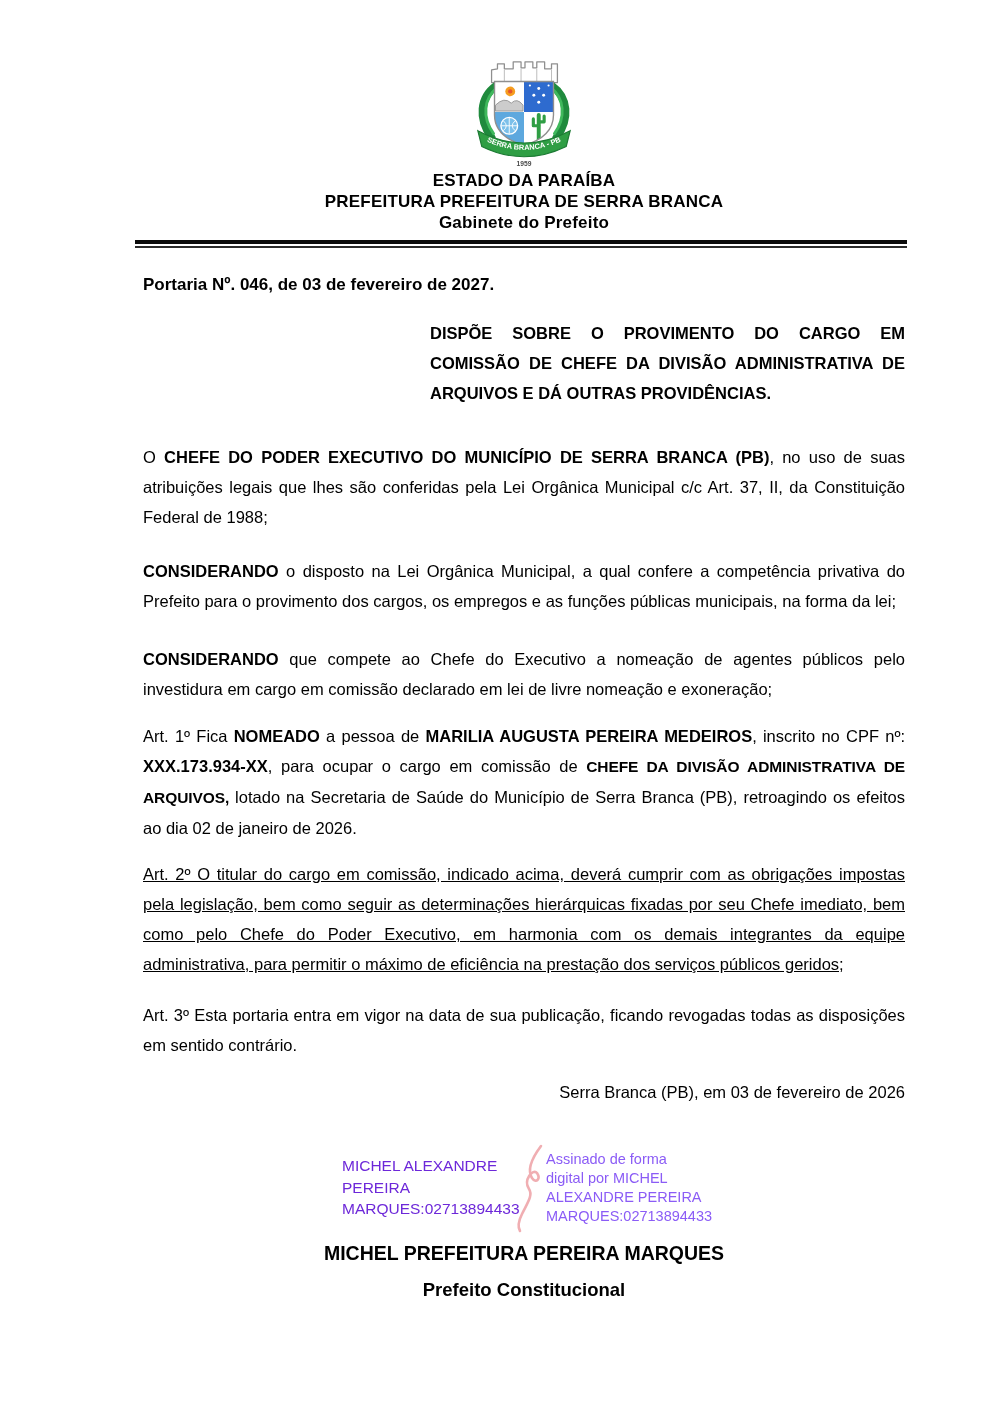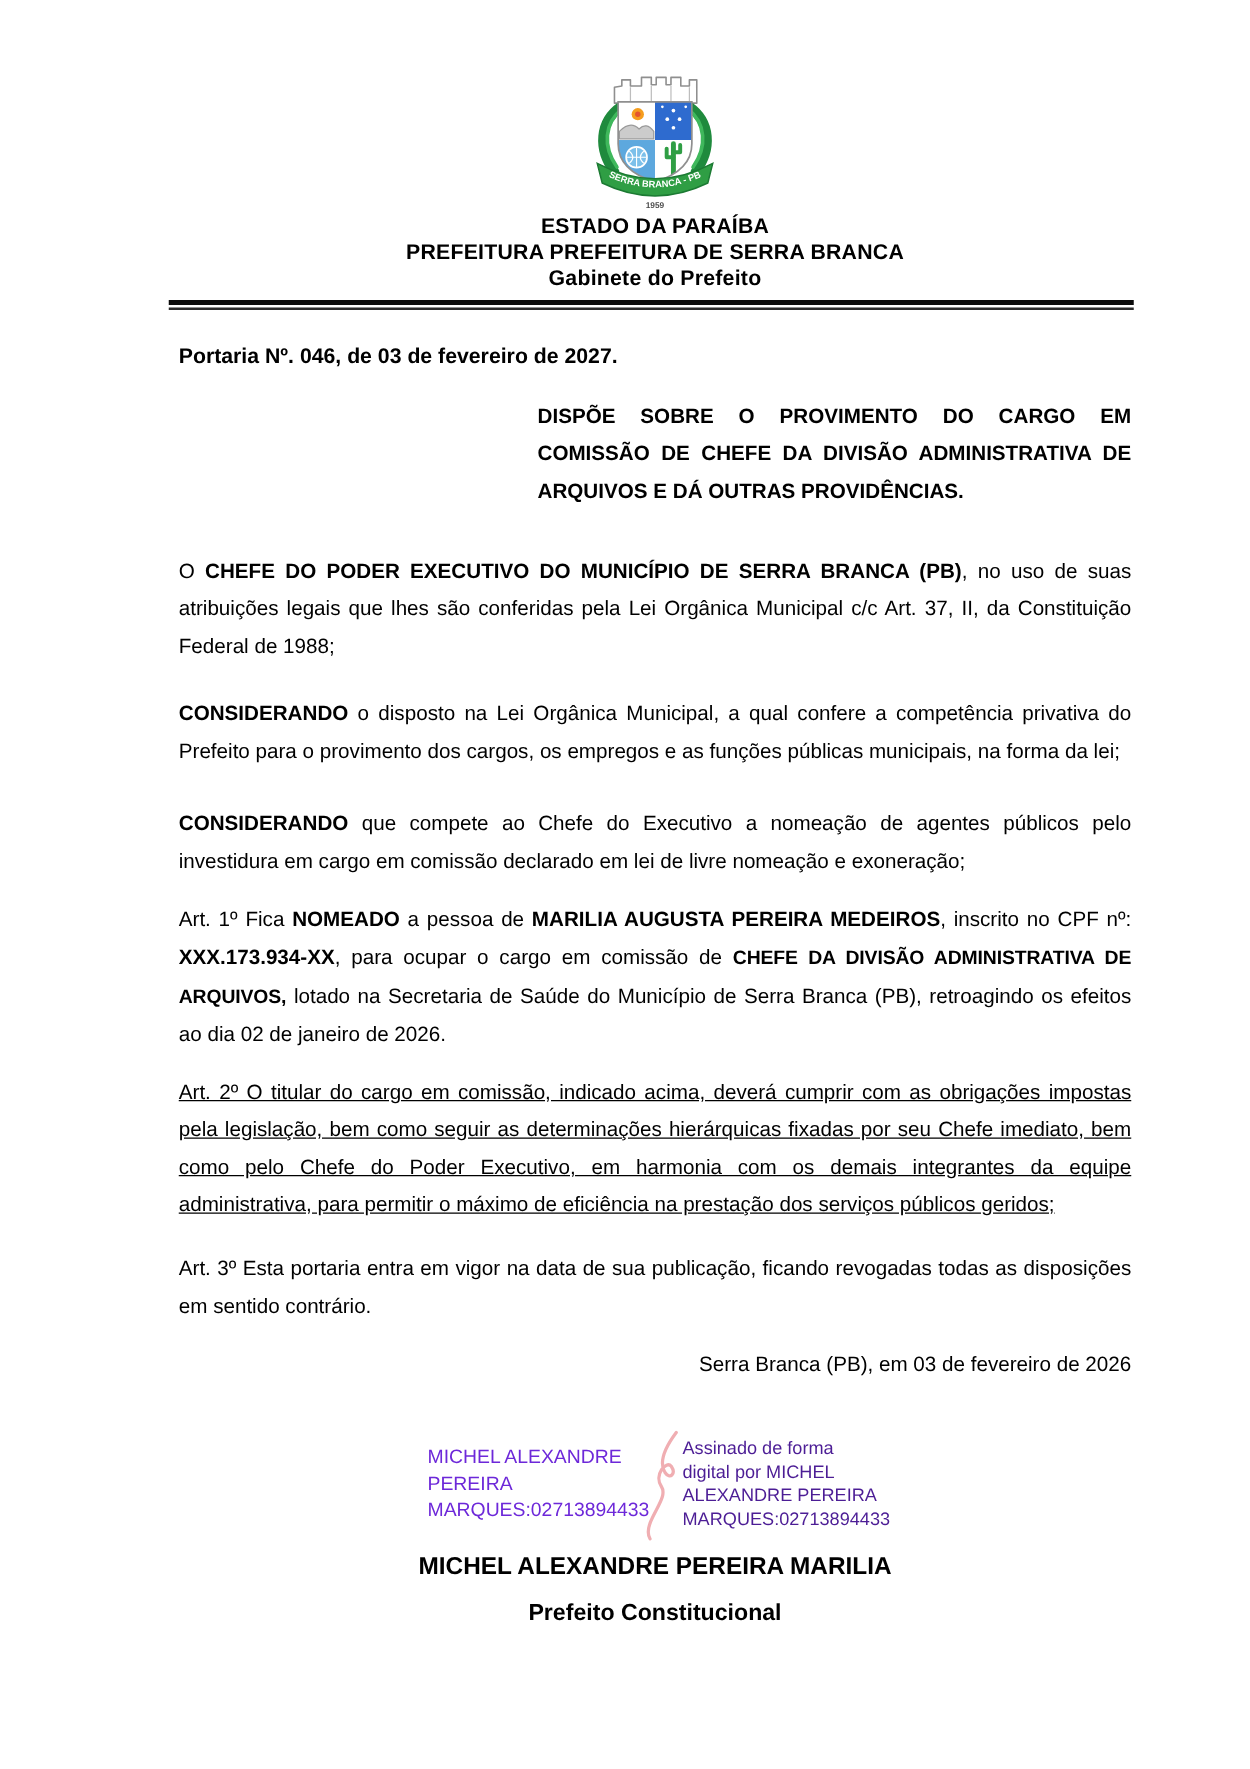--- a/index.html
+++ b/index.html
@@ -47,21 +47,21 @@
     gap:4px;
     transform:translateX(12px);
   }
   .cert-name {
     width:172px; font-size:15.5px; line-height:21.5px;
     white-space:pre-line; color:#6d28d9;
   }
   .flourish-wrap { flex:0 0 auto; margin:0 -10px 0 -8px; position:relative; z-index:2; line-height:0; }
   .cert-statement {
     width:184px; font-size:14.5px; line-height:19px;
-    white-space:pre-line; color:#4c1d95;
+    white-space:pre-line; color:#8b5cf6;
   }
   .sig-name { margin-top:6px; text-align:center; font-weight:bold; font-size:19.5px; line-height:26px; }
   .sig-role { margin-top:12px; text-align:center; font-weight:bold; font-size:18.5px; line-height:24px; }
 
   svg text { font-family:"Liberation Sans", sans-serif; }
 </style>
 </head>
 <body>
 
 <div class="page">
@@ -153,17 +153,17 @@
         <svg width="42" height="92" viewBox="0 0 42 92" aria-hidden="true">
           <path d="M31,4 C22,16 17,28 22,36 C26,42 31,37 27,31 C23,26 13,38 19,47 C23,53 18,60 12,72 C9,78 7,84 10,89" fill="none" stroke="#f0aeb2" stroke-width="2.6" stroke-linecap="round"></path>
         </svg>
       </div>
       <div class="cert-statement">Assinado de forma
 digital por MICHEL
 ALEXANDRE PEREIRA
 MARQUES:02713894433</div>
     </div>
 
-    <div class="sig-name">MICHEL ALEXANDRE PEREIRA MARILIA</div>
+    <div class="sig-name">MICHEL PREFEITURA PEREIRA MARQUES</div>
     <div class="sig-role">Prefeito Constitucional</div>
 
   </div>
 </div>
 
 </body></html>

